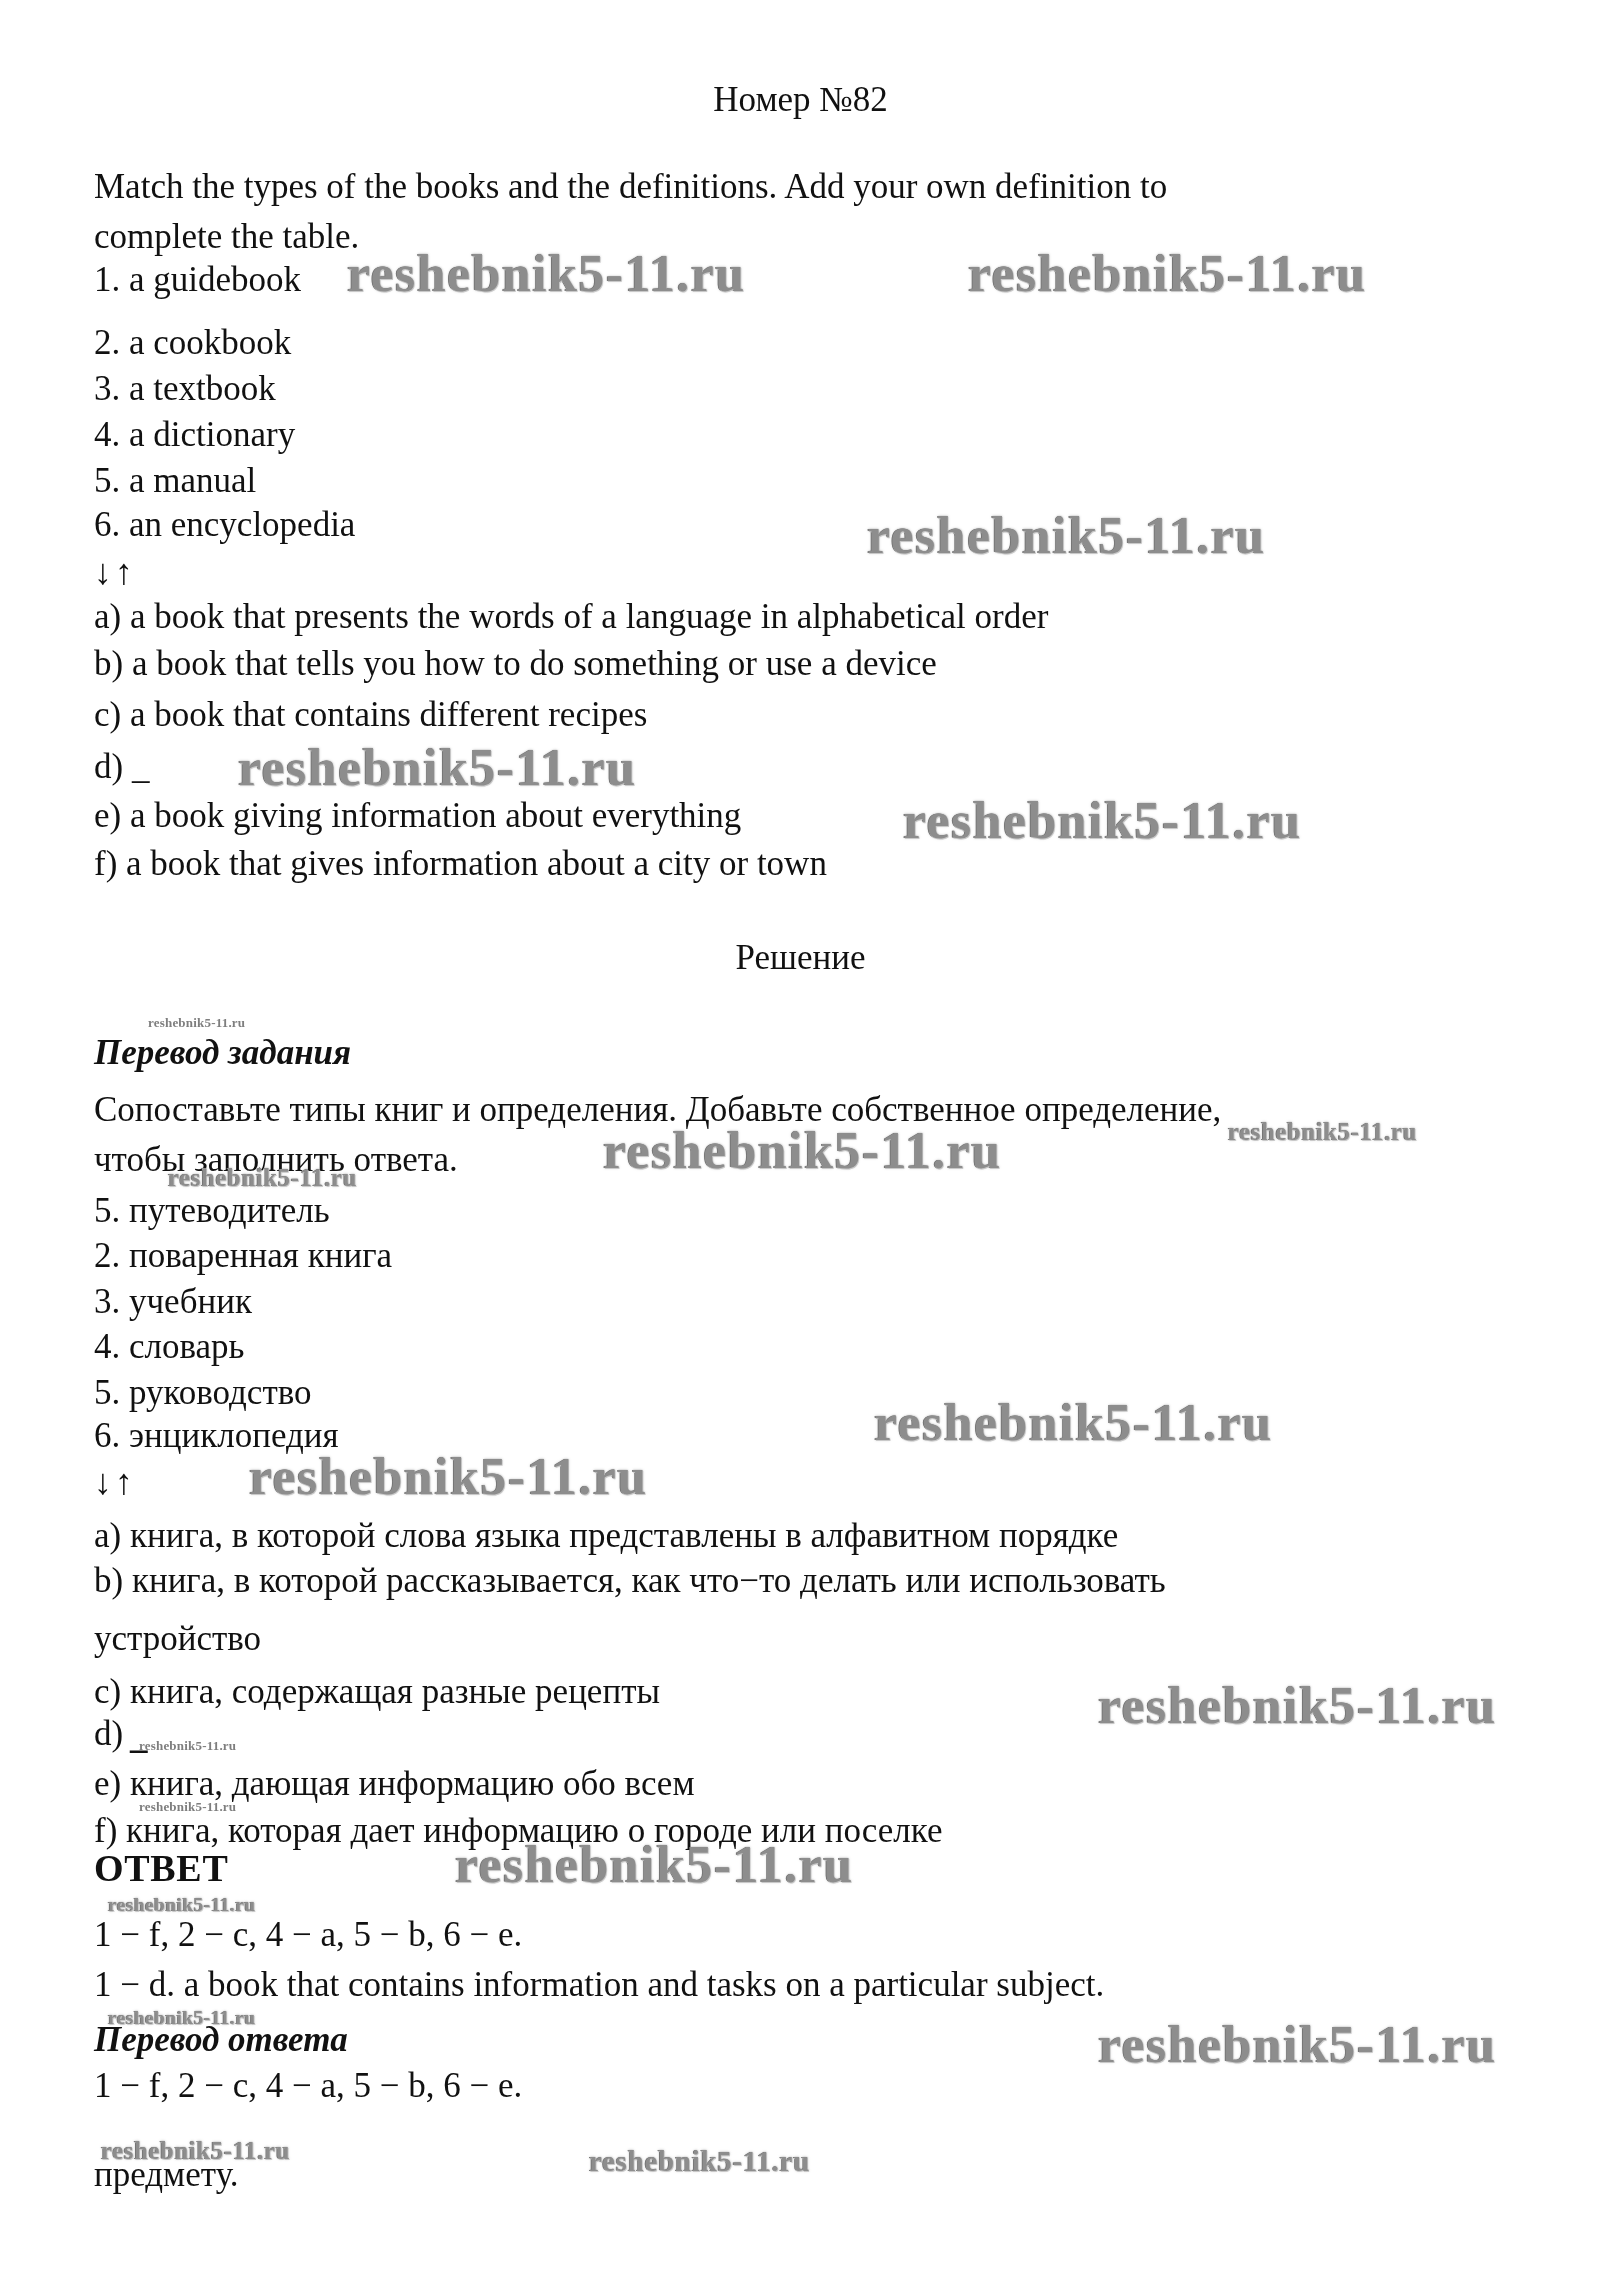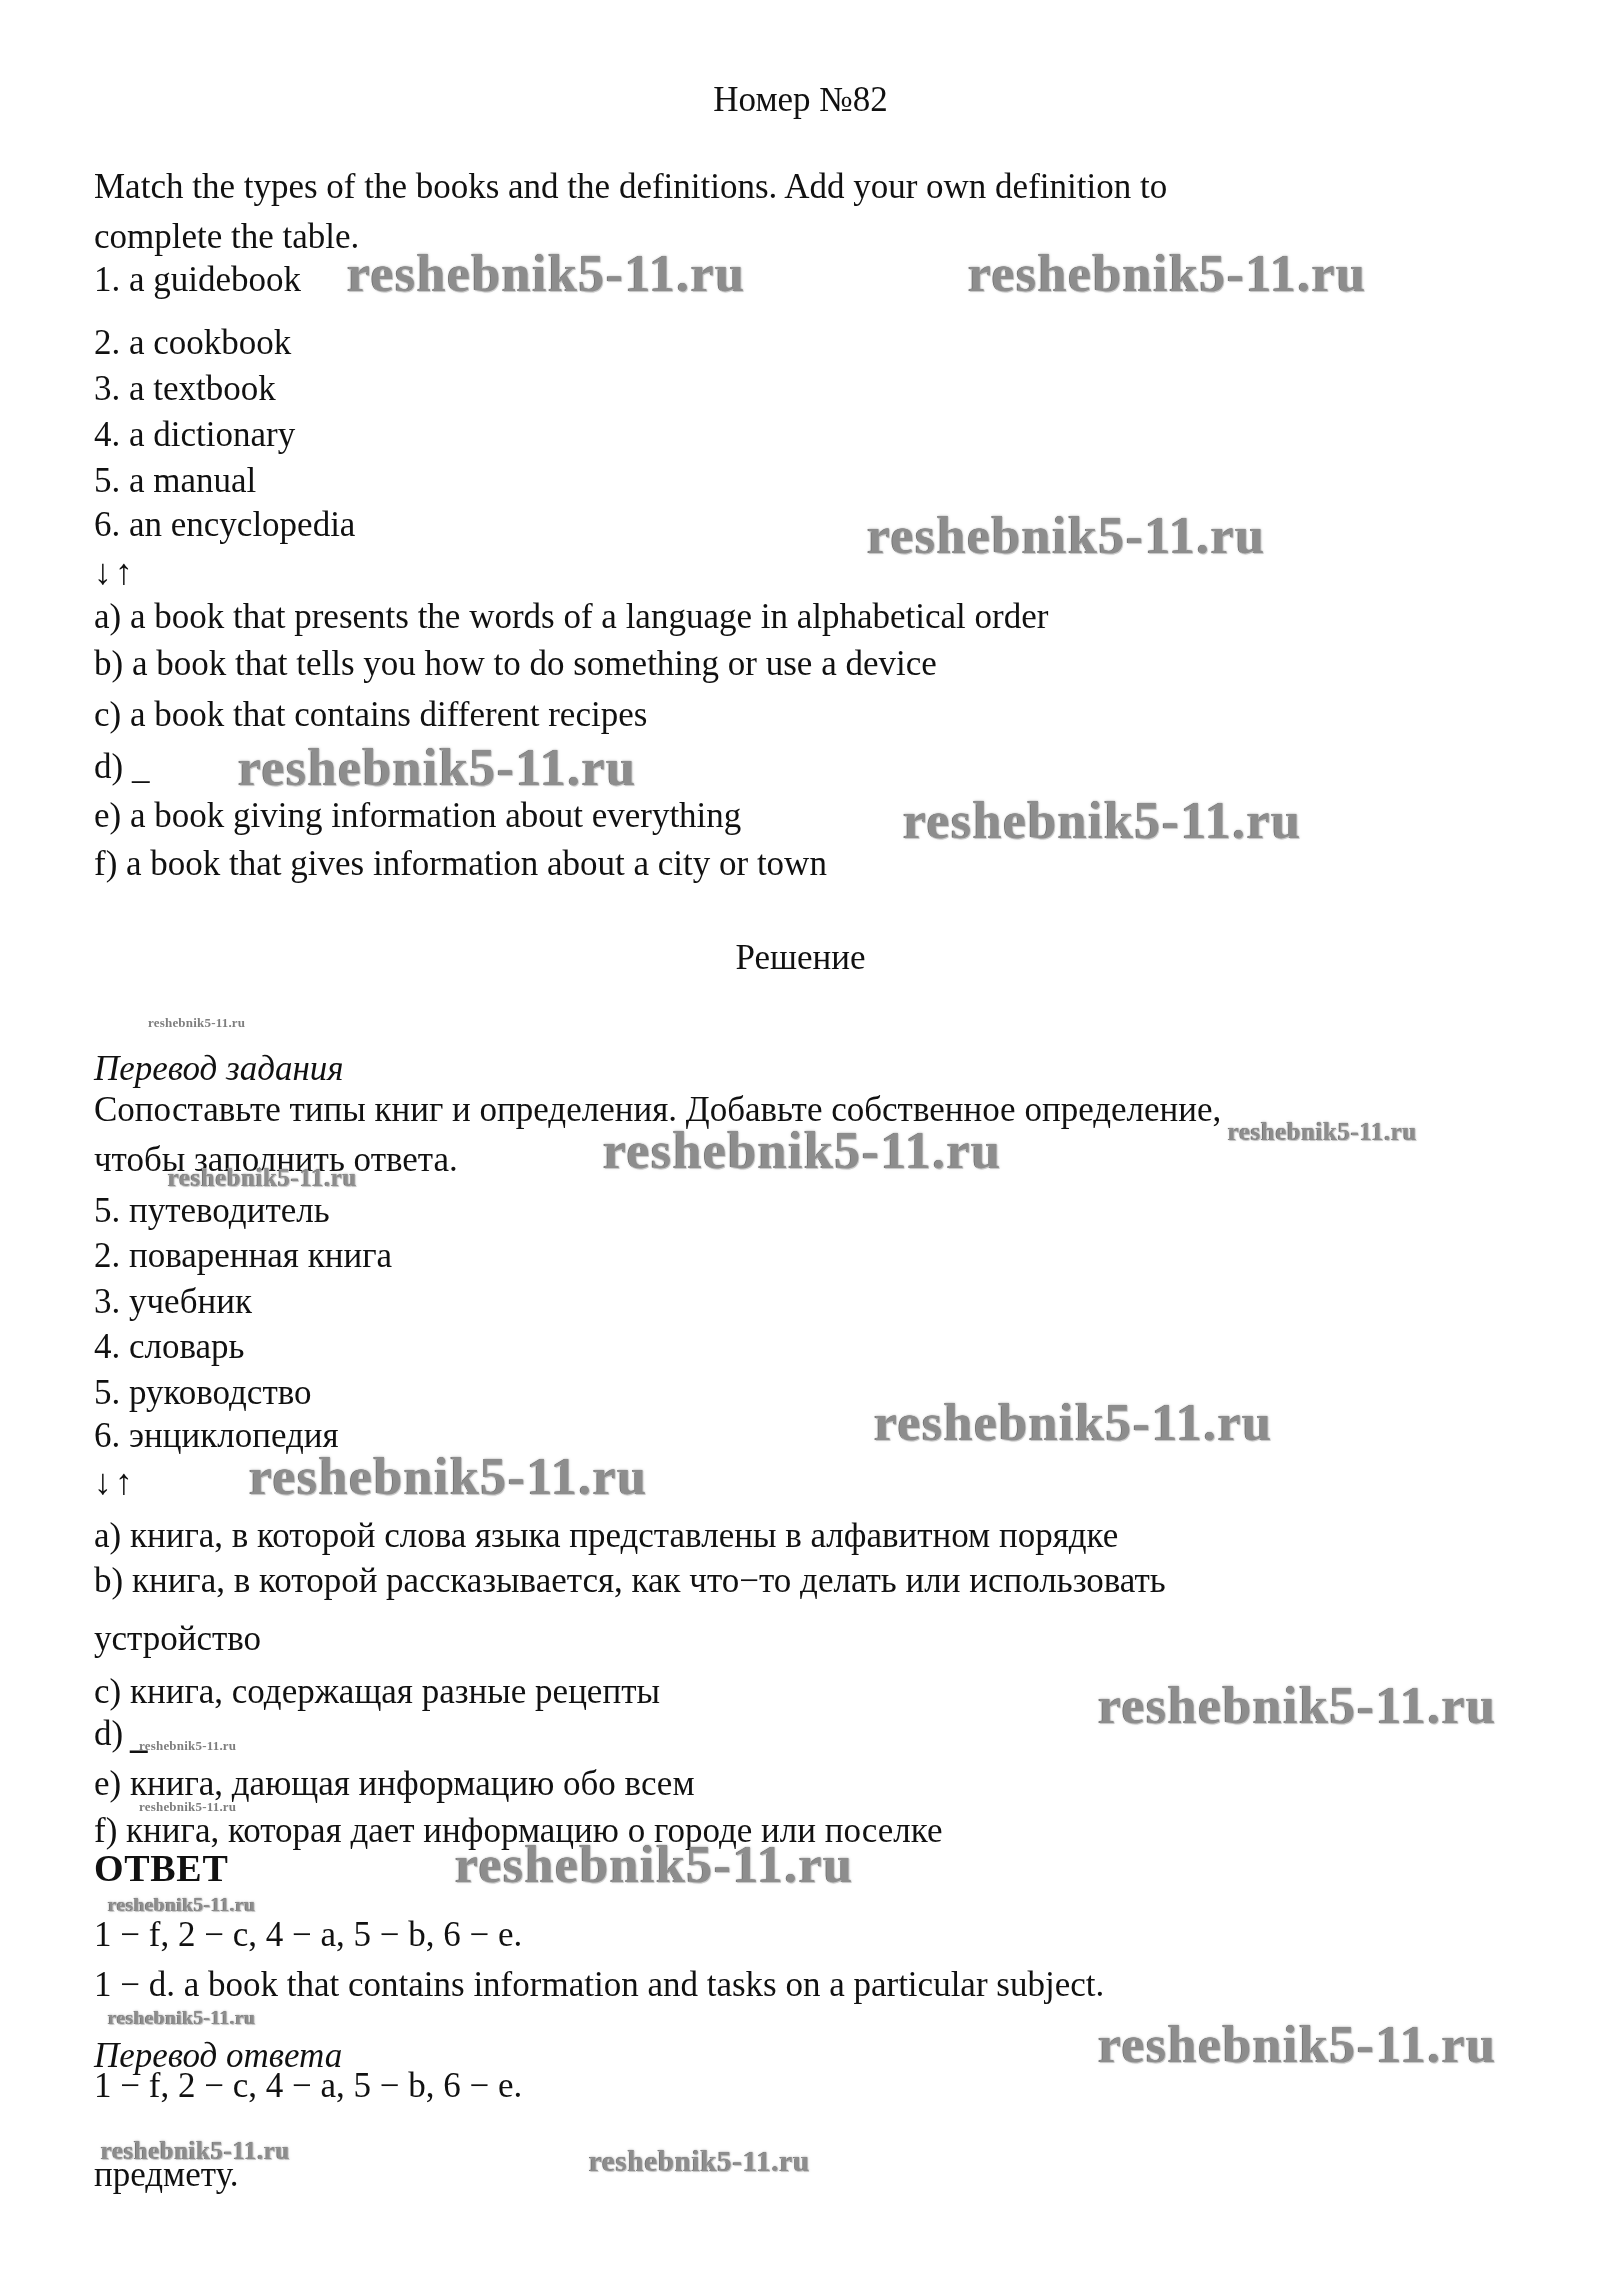--- a/index.html
+++ b/index.html
@@ -14,21 +14,21 @@
     border-radius:28px;
   }
   .ln{
     position:absolute;
     left:94px;
     white-space:nowrap;
     font-size:35px;
     line-height:1.1;
   }
   .center{left:0;width:1601px;text-align:center;}
-  .bi{font-weight:normal;font-style:italic;margin-top:16px;}
+  .bi{font-weight:bold;font-style:italic;}
   .b{font-weight:bold;font-size:38px;letter-spacing:0.7px;}
   .arrows{font-size:36px;letter-spacing:2.9px;}
   .dash{font-weight:bold;}
   .wm{
     position:absolute;
     white-space:nowrap;
     font-family:"Liberation Serif","DejaVu Serif",serif;
     font-weight:700;
     color:#8d8d8d;
     letter-spacing:1.4px;

